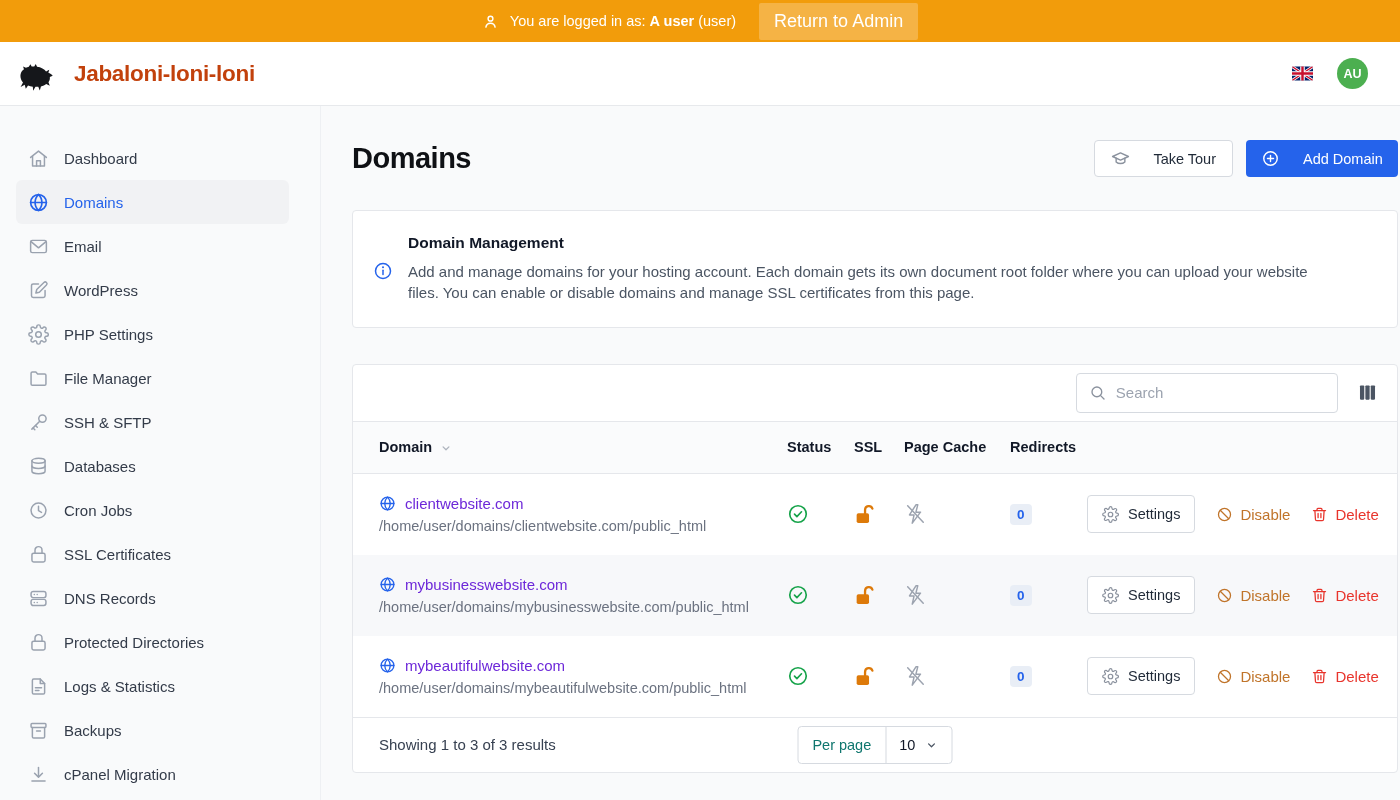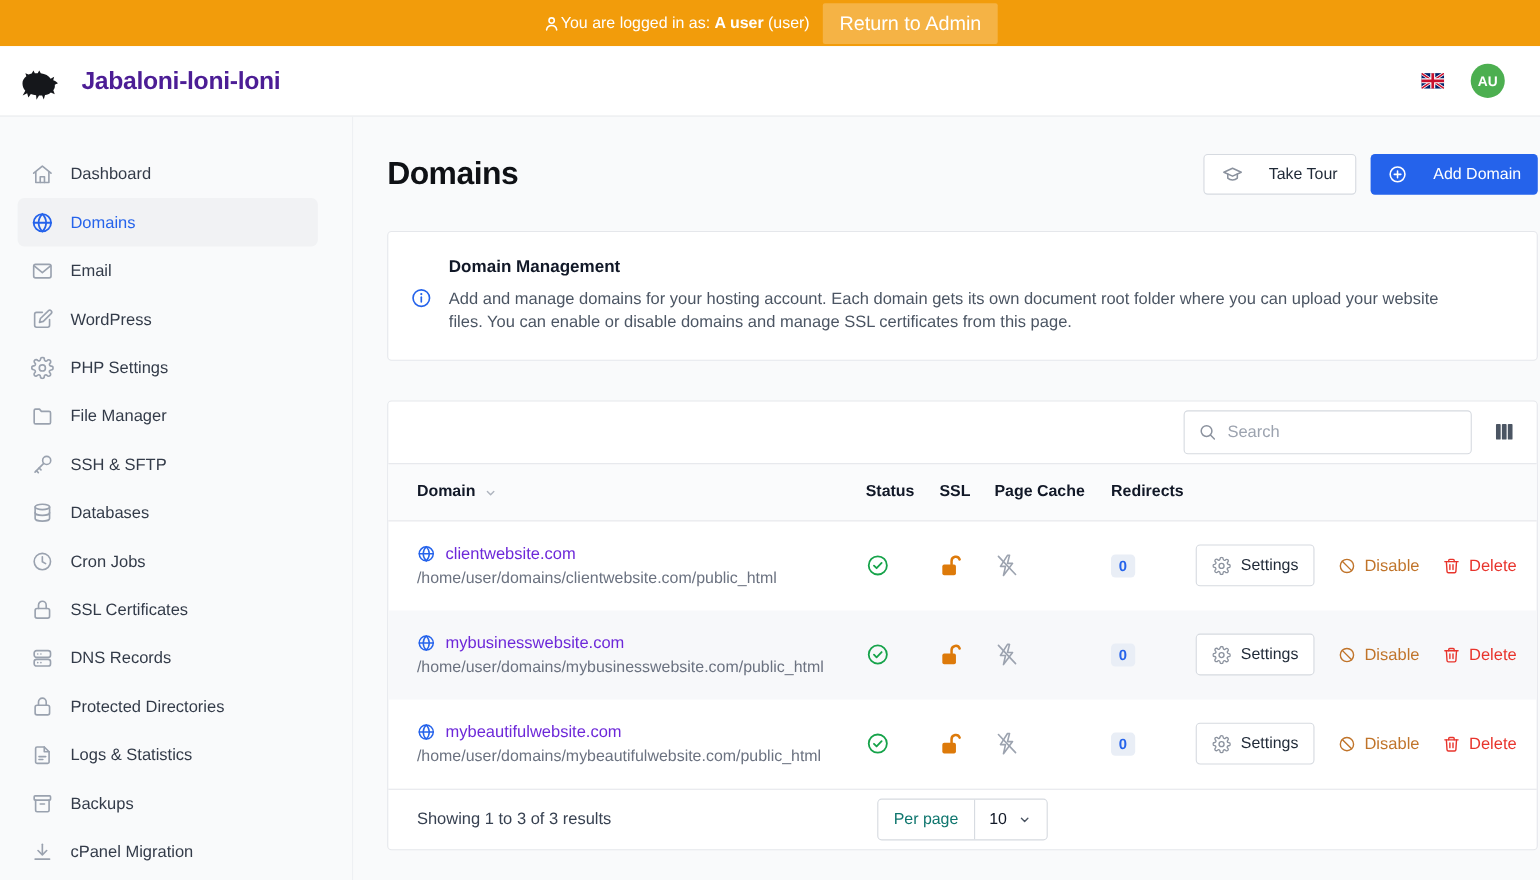--- a/index.html
+++ b/index.html
@@ -1,27 +1,27 @@
 <!DOCTYPE html>
 <html><head>
 <meta charset="utf-8">
 <style>
   * { box-sizing: border-box; margin: 0; padding: 0; }
   html,body { width:1400px; height:800px; overflow:hidden; }
   body { font-family:"Liberation Sans", sans-serif; background:#F9FAFB; color:#1F2937; }
   svg { display:block; flex-shrink:0; }
 
   
-  .banner { height:42px; background:#F29C0B; display:flex; align-items:center; justify-content:center; color:#fff; font-size:14.5px; }
+  .banner { height:42px; background:#F29C0B; display:flex; align-items:center; justify-content:center; gap:11px; color:#fff; font-size:14.5px; }
   .banner .msg b { font-weight:700; }
   .banner .return-btn { background:rgba(255,255,255,.24); border:none; color:#fff; padding:8px 15px; margin-left:12px; font-size:18px; border-radius:2px; cursor:pointer; font-family:inherit; }
 
   
   .header { height:64px; background:#fff; border-bottom:1px solid #E7E9EC; display:flex; align-items:center; padding:0 16px; }
-  .brand { display:flex; align-items:center; gap:12px; font-size:22.5px; font-weight:800; color:#4c1d95; letter-spacing:-.3px; }
+  .brand { display:flex; align-items:center; gap:12px; font-size:22.5px; font-weight:800; color:#c2410c; letter-spacing:-.3px; }
   .header-right { margin-left:auto; display:flex; align-items:center; gap:24px; padding-right:16px; }
   .flag { border-radius:2px; overflow:hidden; width:21px; height:15px; cursor:pointer; }
   .avatar { width:31px; height:31px; border-radius:50%; background:#4CAF50; color:#fff; font-weight:700; font-size:12.5px; display:flex; align-items:center; justify-content:center; cursor:pointer; }
 
   
   .app { display:flex; height:694px; }
   .sidebar { width:320px; flex-shrink:0; padding-top:30px; }
   .side-item { height:44px; margin:0 31px 0 16px; padding:0 12px; display:flex; align-items:center; gap:15px; border-radius:6px; color:#333B49; font-size:15px; cursor:pointer; }
   .side-item svg { stroke:#9AA2AF; }
   .side-item.active { background:#F1F2F4; color:#2563EB; font-weight:500; }

